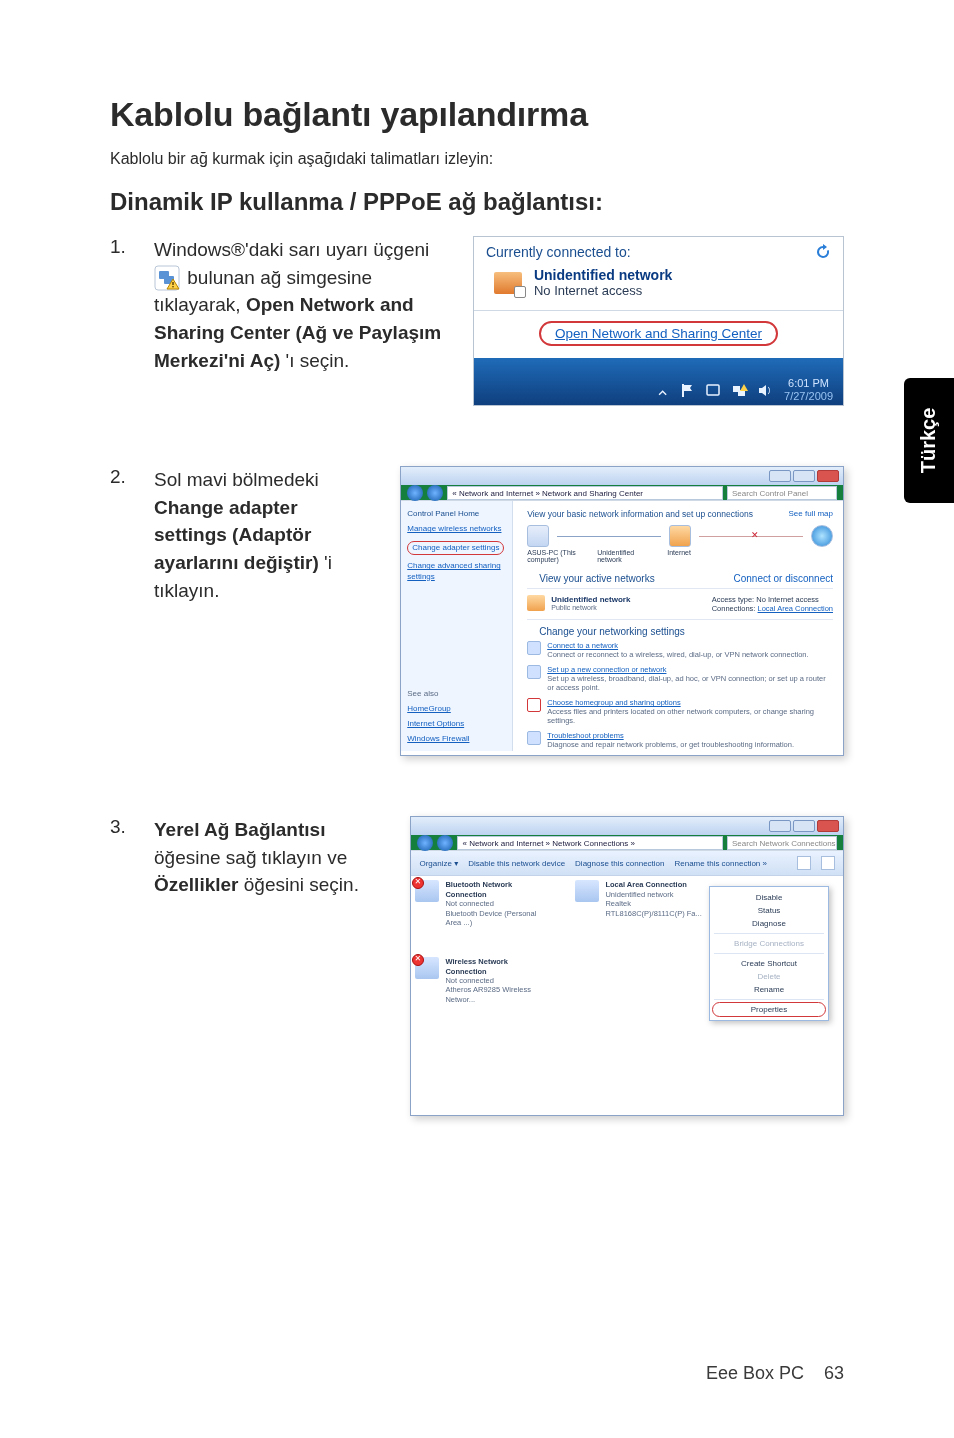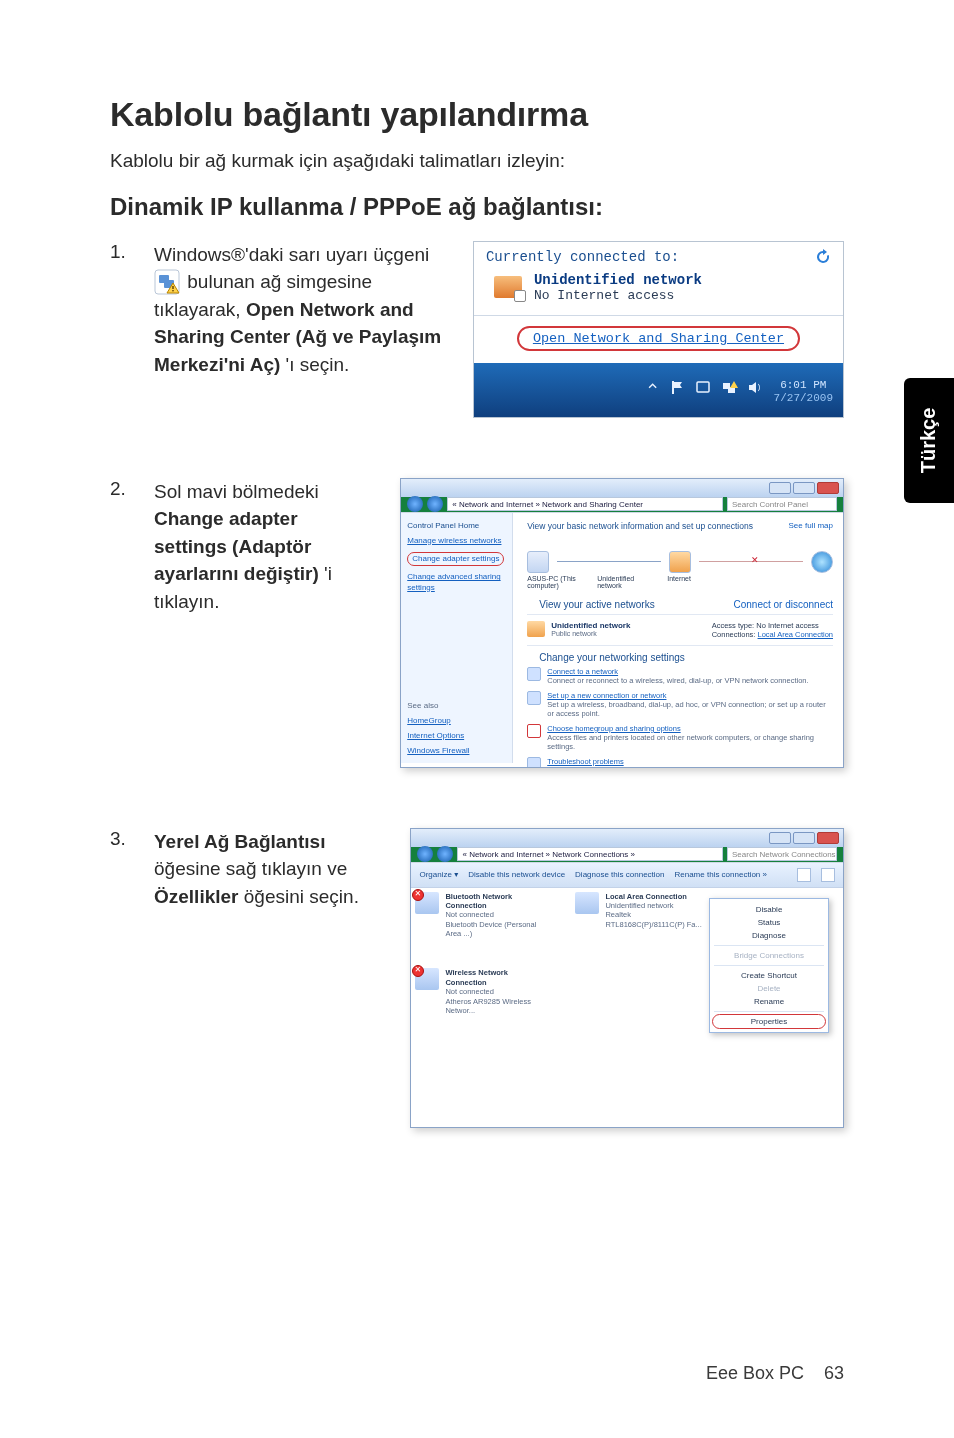--- a/index.html
+++ b/index.html
@@ -15,21 +15,21 @@
       padding: 95px 110px 0 110px;
       position: relative;
     }
     h1.main-title {
       font-size: 34px;
       font-weight: 700;
       margin-bottom: 14px;
       letter-spacing: -0.2px;
     }
     p.intro {
-      font-size: 19px;
+      font-size: 16px;
       font-weight: 400;
       margin-bottom: 18px;
       line-height: 1.4;
     }
     h2.sub-title {
       font-size: 24px;
       font-weight: 700;
       margin-bottom: 20px;
     }
     
@@ -85,21 +85,21 @@
       bottom: 54px;
       right: 110px;
       font-size: 18px;
       color: #3a3a3a;
     }
 
     
     .fig1 {
       border: 1px solid #b8c4d2;
       background: #fff;
-      font-family: Liberation Mono, monospace;
+      font-family: Liberation Sans, sans-serif;
       color: #2a3b55;
     }
     .fig1 .row-top {
       display: flex;
       justify-content: space-between;
       align-items: center;
       padding: 7px 12px 4px 12px;
       font-size: 14px;
       color: #1a4e8f;
     }
@@ -133,26 +133,26 @@
       display:inline-block;
       border: 2px solid #d2373a;
       border-radius: 18px;
       padding: 3px 14px;
       font-size: 13.5px;
       color: #1460c0;
       text-decoration: underline;
     }
     .fig1 .taskbar {
       background: linear-gradient(#1f6bb8, #0f3f7e);
-      height: 54px;
+      height: 47px;
       display:flex;
-      align-items:flex-start;
+      align-items:flex-end;
       justify-content:flex-end;
       gap: 10px;
-      padding: 16px 10px;
+      padding: 2px 10px;
       color:#e9f2ff;
     }
     .fig1 .tray-icons { display:flex; gap:9px; align-items:center; }
     .fig1 .tray-icons svg { width:17px; height:17px; }
     .fig1 .clock { font-size:11px; line-height:1.2; text-align:center; color:#cfe4ff;}
     .fig1 .clock .time{ white-space:nowrap;}
     .fig1 .clock .date{ color:#98c3f2; white-space:nowrap;}
 
     
     .fig2 {
@@ -188,21 +188,21 @@
       width:112px;background:#eef5ff;border-right:1px solid #d2dded;padding:8px 6px;
       display:flex;flex-direction:column;gap:6px;
     }
     .fig2 .leftpane .lp-head{ color:#1a4e8f;font-size:8px; }
     .fig2 .leftpane .lp-link{ color:#1460c0; text-decoration:underline; font-size:8px; line-height:1.3;}
     .fig2 .leftpane .red-oval{ border:1.5px solid #d2373a;border-radius:10px;padding:1px 4px;display:inline-block;}
     .fig2 .leftpane .spacer{ flex:1;}
     .fig2 .leftpane .seealso{ color:#5b6b85; font-size:8px;}
     .fig2 .leftpane .seeitem{ color:#1460c0; font-size:8px; text-decoration:underline;}
     .fig2 .mainpane{ flex:1; padding:8px 10px 8px 14px; position:relative;}
-    .fig2 .mainpane .mp-title{ color:#1a4e8f;font-size:8.5px; margin-bottom:20px;}
+    .fig2 .mainpane .mp-title{ color:#1a4e8f;font-size:8.5px; margin-bottom:6px;}
     .fig2 .maprow{ display:flex; align-items:center; gap:8px;}
     .fig2 .maprow .node{width:22px;height:22px;background:#e7eefb;border:1px solid #a7bedf;border-radius:3px;}
     .fig2 .maprow .node.pc{background:linear-gradient(#e7eefb,#c3d6f2);}
     .fig2 .maprow .node.net{background:linear-gradient(#ffd9a3,#f0a24d);}
     .fig2 .maprow .node.globe{background:radial-gradient(#aee3ff,#2a86d6);border-radius:50%;}
     .fig2 .maprow .seg{height:1px;background:#8aa3c7;flex:1;}
     .fig2 .maprow .segx{height:1px;background:#d0a0a0;flex:1;position:relative;}
     .fig2 .maprow .segx::after{content:"✕";position:absolute;left:50%;top:-6px;color:#c23; font-size:9px;}
     .fig2 .mapright{position:absolute;top:8px;right:10px;color:#1460c0;font-size:8px;}
     .fig2 .caprow{display:flex;gap:10px;margin:2px 0 6px 0;}

